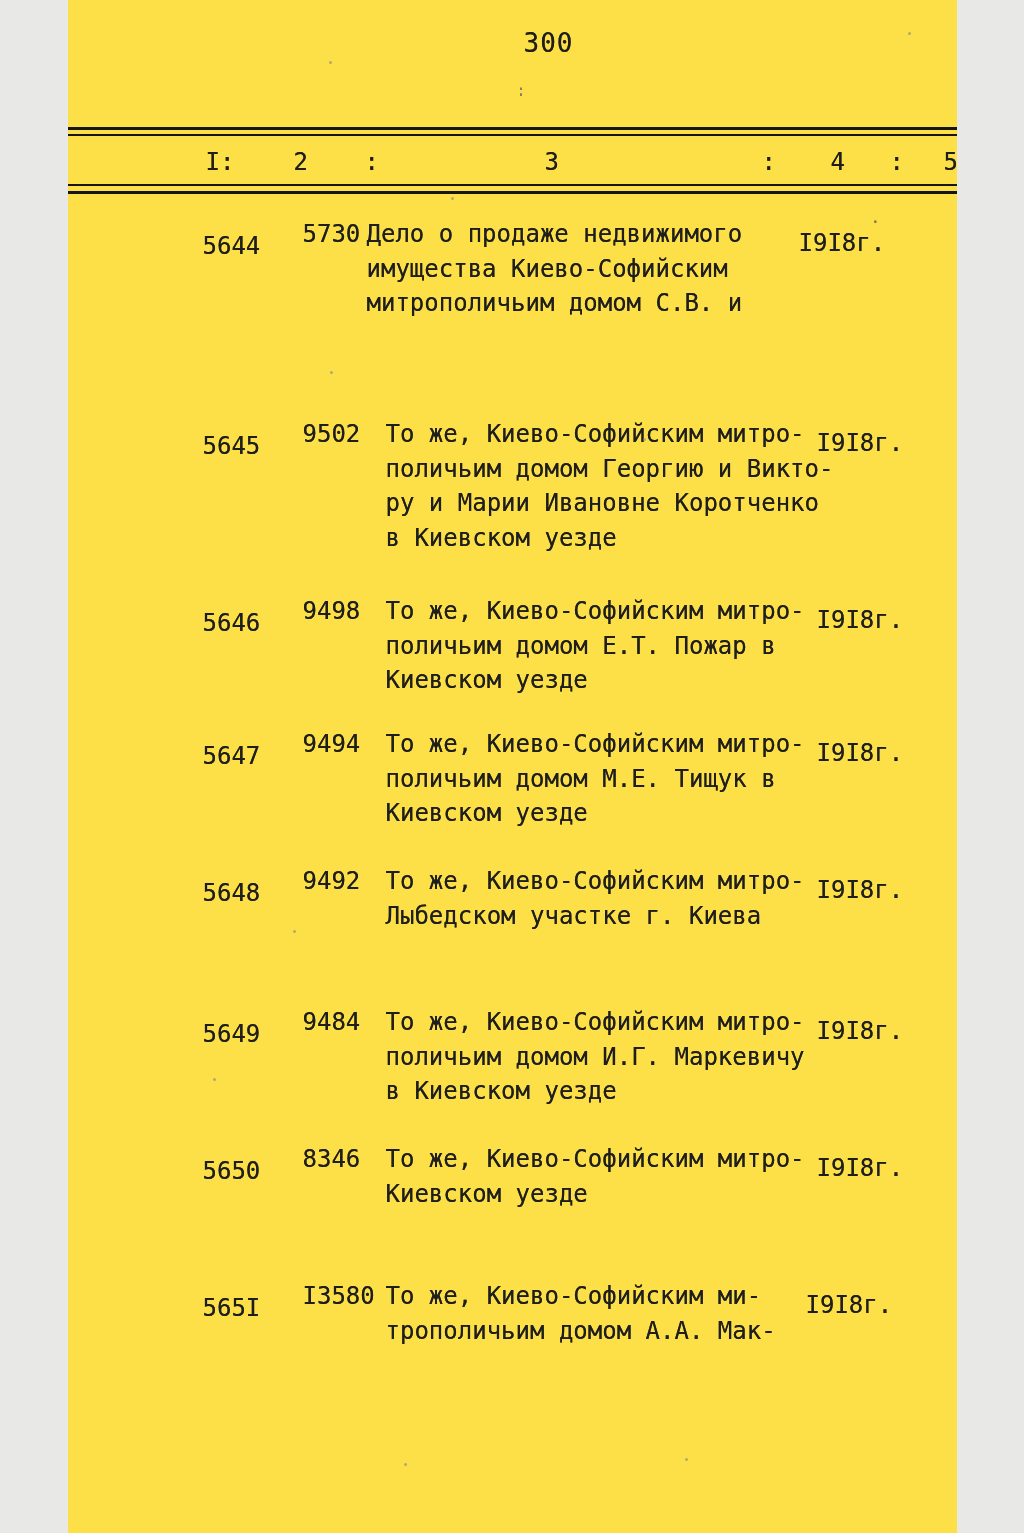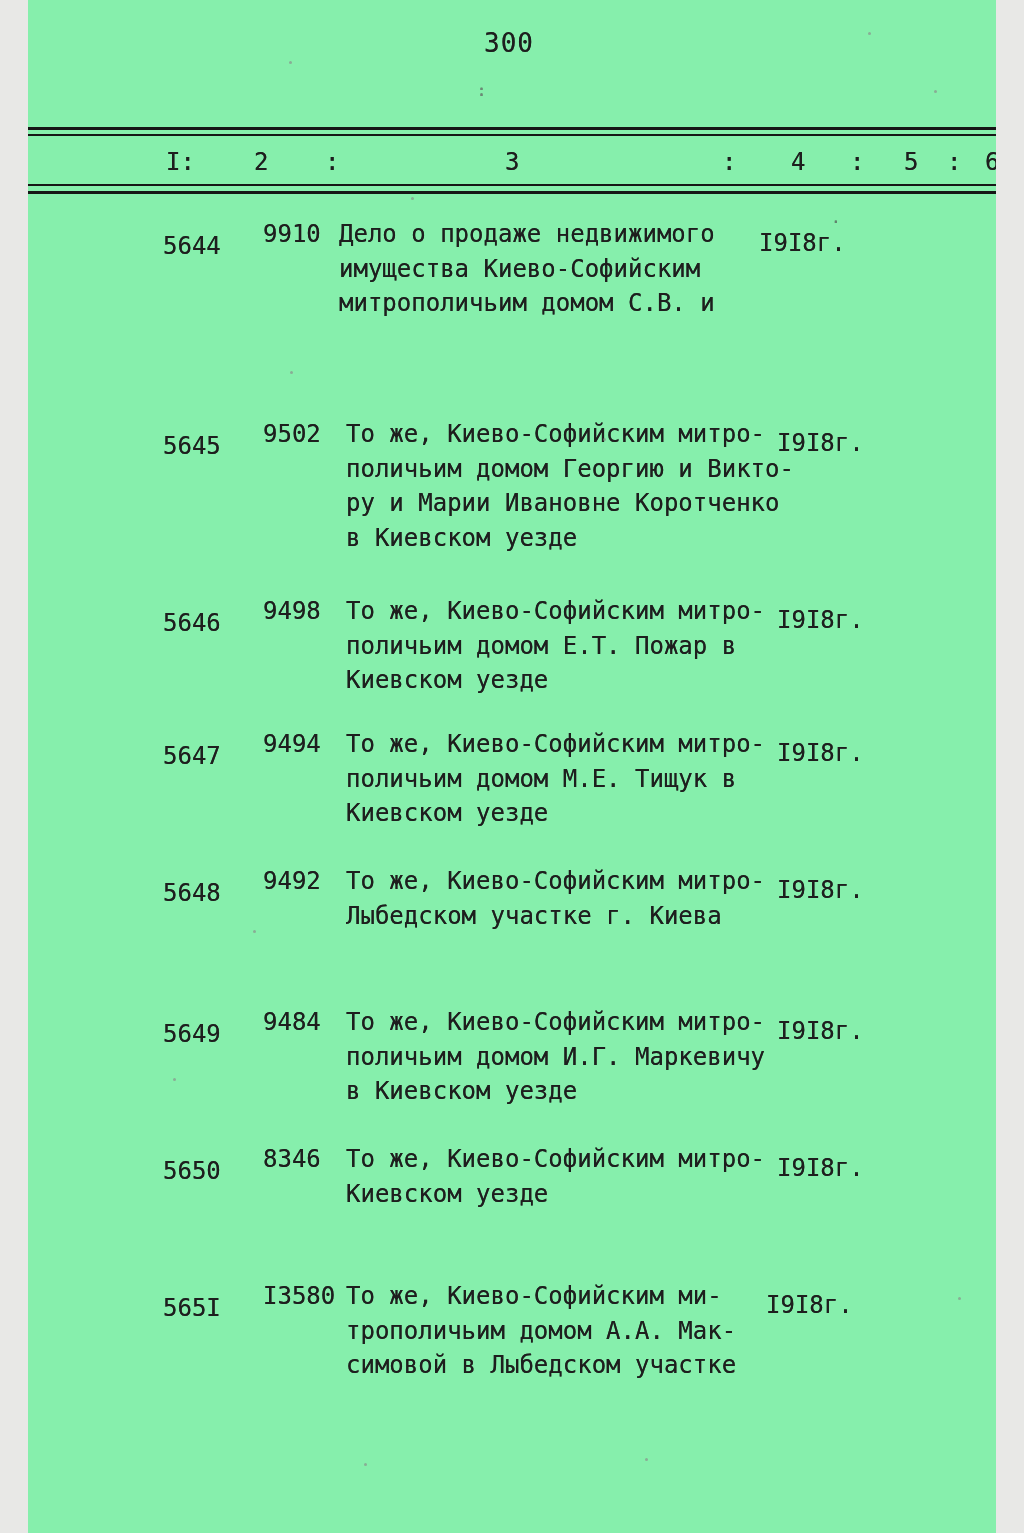--- a/index.html
+++ b/index.html
@@ -1,20 +1,20 @@
 <!DOCTYPE html>
 <html><head>
 <meta charset="utf-8">
 <style>
   html,body{margin:0;padding:0;background:#e8e8e6;}
   .page{
     position:relative;
-    width:968px;height:1533px;
+    width:889px;height:1533px;
     margin:0 auto;
-    background:#86efac;
+    background:#fde047;
     overflow:hidden;
     font-family:"DejaVu Sans Mono","Liberation Mono",monospace;
     color:#1e1e1e;
     text-shadow:0 0 0.6px rgba(20,20,20,0.75);
   }
   .page-number{
     position:absolute;left:456px;top:28px;
     font-size:26px;letter-spacing:1px;
   }
   .rule{position:absolute;left:0;width:1024px;background:#161616;}
@@ -40,21 +40,21 @@
   .col-desc{position:absolute;left:318px;top:0;}
   .col-date{position:absolute;left:749px;top:9px;}
   .r0{top:217px;}
   .r1{top:417px;}
   .r2{top:594px;}
   .r3{top:727px;}
   .r4{top:864px;}
   .r5{top:1005px;}
   .r6{top:1142px;}
   .r7{top:1279px;}
-  .r0 .col-desc{left:311px;}
+  .r0 .col-desc{left:299px;}
   .r0 .col-date{left:731px;}
   .r7 .col-date{left:738px;}
   .speck{position:absolute;width:3px;height:3px;border-radius:50%;background:#8a8a88;opacity:.65;}
   .speck-colon{position:absolute;font-size:15px;color:#6d6d6b;opacity:.8;}
   .speck-tick{position:absolute;font-size:16px;color:#555;opacity:.7;}
 </style>
 </head>
 <body>
 
 <div class="page">
@@ -75,21 +75,21 @@
     <span class="hc hc7">5</span>
     <span class="hc hc8">:</span>
     <span class="hc hc9">6</span>
   </div>
 
   <div class="rule rule-3"></div>
   <div class="rule rule-4"></div>
 
   <section class="entry r0">
     <span class="col-num">5644</span>
-    <span class="col-file">9910</span>
+    <span class="col-file">5730</span>
     <div class="col-desc">
       <div>Дело о продаже недвижимого</div>
       <div>имущества Киево-Софийским</div>
       <div>митрополичьим домом С.В. и</div>
     </div>
     <span class="col-date">I9I8г.</span>
   </section>
 
   <section class="entry r1">
     <span class="col-num">5645</span>
@@ -155,21 +155,20 @@
     </div>
     <span class="col-date">I9I8г.</span>
   </section>
 
   <section class="entry r7">
     <span class="col-num">565I</span>
     <span class="col-file">I3580</span>
     <div class="col-desc">
       <div>То же, Киево-Софийским ми-</div>
       <div>трополичьим домом А.А. Мак-</div>
-      <div>симовой в Лыбедском участке</div>
     </div>
     <span class="col-date">I9I8г.</span>
   </section>
 
   <span class="speck-colon" style="left:449px;top:82px;">:</span>
   <span class="speck-tick" style="left:803px;top:212px;">·</span>
   <div class="speck" style="left:261px;top:61px;"></div>
   <div class="speck" style="left:840px;top:32px;"></div>
   <div class="speck" style="left:906px;top:90px;"></div>
   <div class="speck" style="left:383px;top:197px;"></div>

